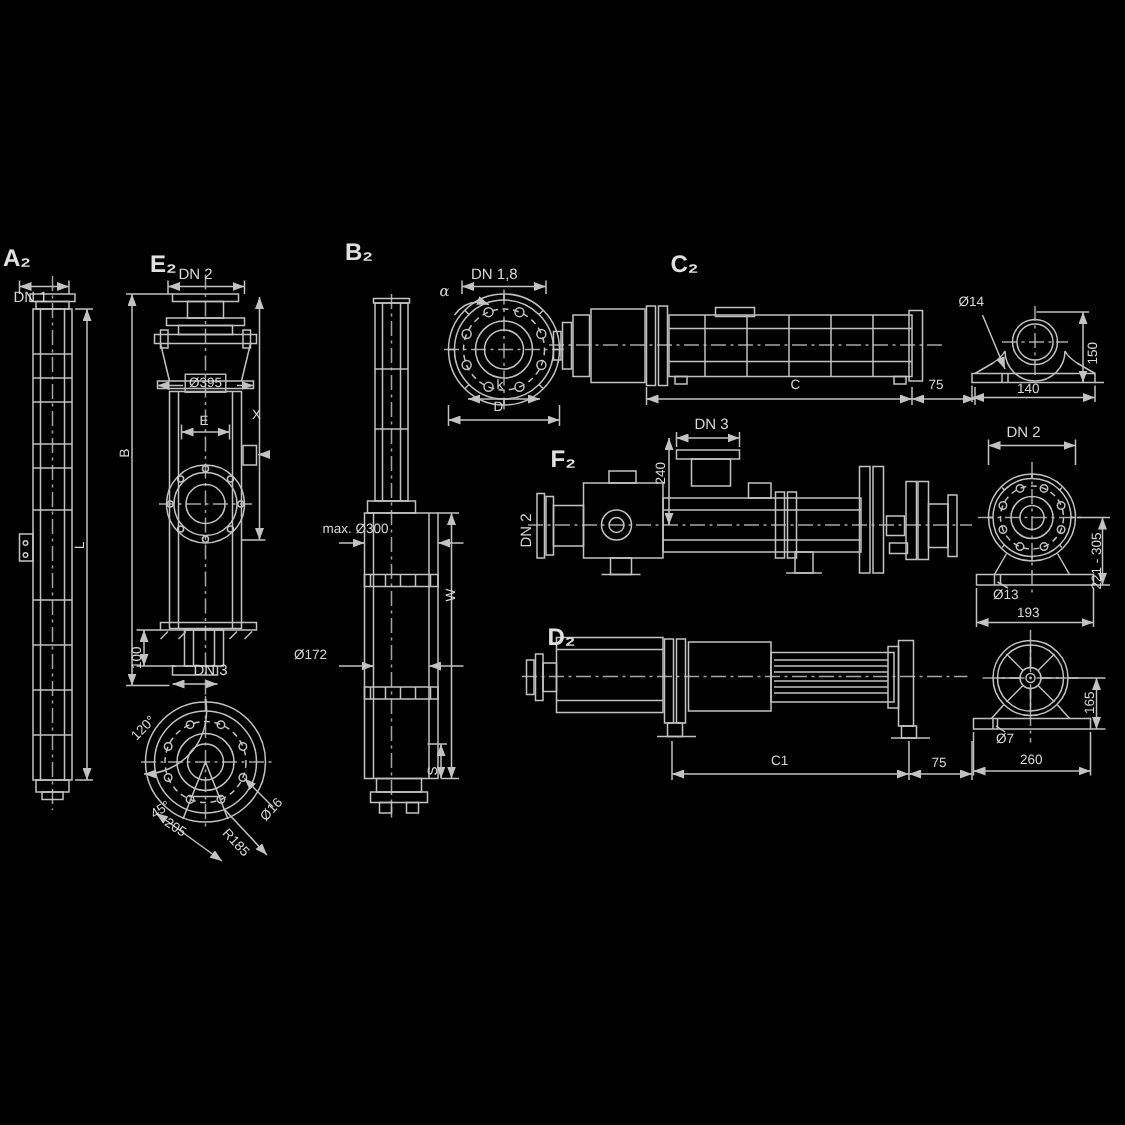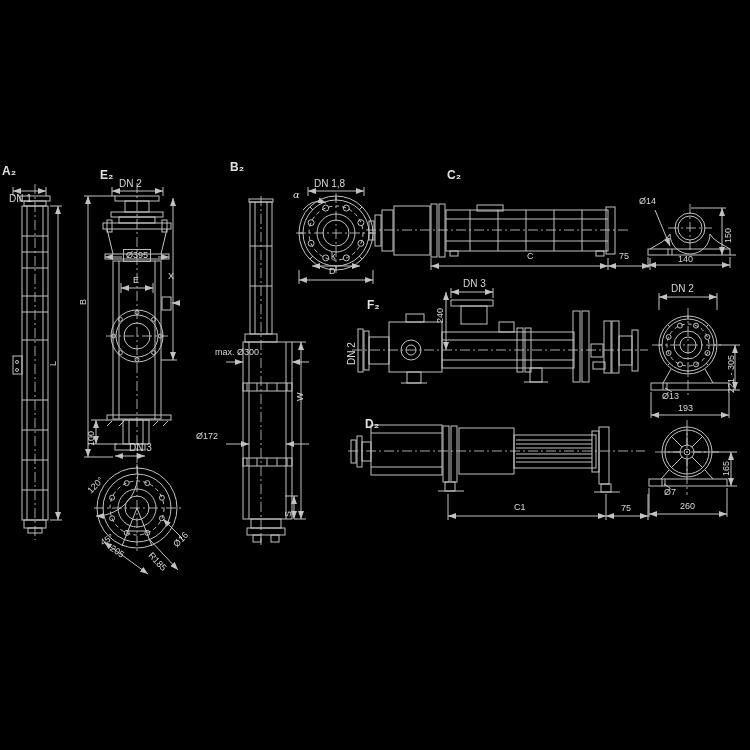--- a/index.html
+++ b/index.html
@@ -1,20 +1,20 @@
 <!DOCTYPE html>
 <html><head>
 <meta charset="utf-8">
 <style>
   html,body{margin:0;padding:0;background:#000;}
   .canvas{position:relative;width:750px;height:750px;background:#000;overflow:hidden;
           font-family:"Liberation Sans",sans-serif;}
   svg.art{position:absolute;left:0;top:0;stroke:#c2c2c2;fill:none;stroke-width:1;}
   .lbl{position:absolute;color:#d8d8d8;font-size:9px;line-height:1;white-space:nowrap;}
-  .vl{font-size:12px;font-weight:bold;color:#e0e0e0;}
+  .vl{font-size:16px;font-weight:bold;color:#e0e0e0;}
   .dn{font-size:10px;}
   .r90{transform:rotate(-90deg);transform-origin:0 0;}
   .rm45{transform:rotate(-45deg);transform-origin:0 0;}
   .rm33{transform:rotate(-33deg);transform-origin:0 0;}
   .rp33{transform:rotate(33deg);transform-origin:0 0;}
   .rp47{transform:rotate(47deg);transform-origin:0 0;}
   .rm47{transform:rotate(-47deg);transform-origin:0 0;}
   .boxed{border:1px solid #b5b5b5;padding:1px 2px;}
   .it{font-style:italic;font-family:"DejaVu Serif",serif;font-size:10px;}
   .dim{marker-start:url(#mS);marker-end:url(#mE);}

